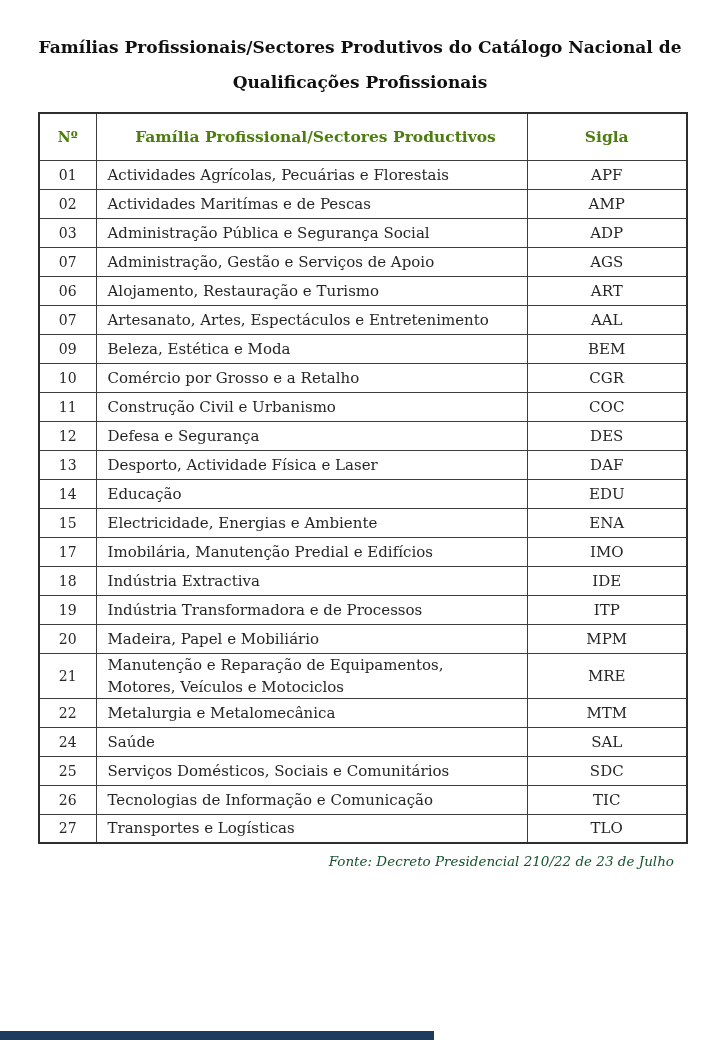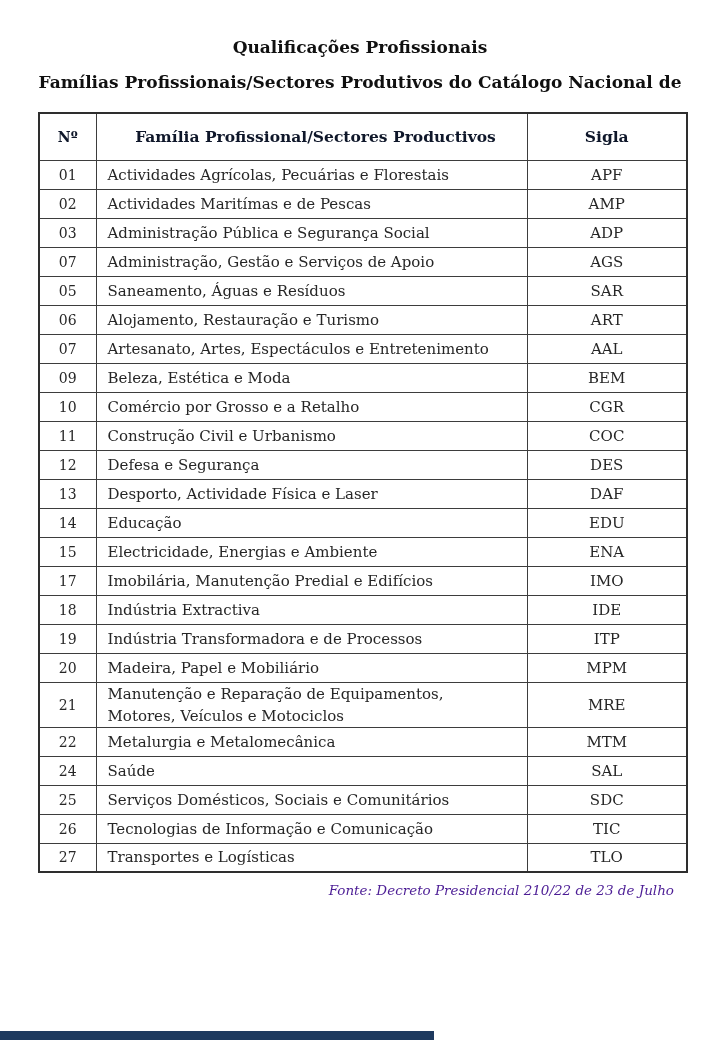--- a/index.html
+++ b/index.html
@@ -32,60 +32,60 @@
     border:1px solid var(--border-color);
   }
   table.catalog{border:2px solid #2e2e2e;}
 
   th{
     height:47px;
     font-size:15.5px;
     font-weight:bold;
     text-align:center;
     vertical-align:middle;
-    color:#0f172a;
+    color:#4d7c0f;
     background:#fff;
   }
   td{
     height:29px;
     font-size:15px;
     vertical-align:middle;
     color:#262626;
     background:#fff;
   }
   .col-num{width:57px;text-align:center;font-size:14px;}
   .col-family{width:431px;text-align:left;padding-left:11px;white-space:pre-line;line-height:22px;}
   .col-sigla{width:160px;text-align:center;}
 
   .source-note{
     margin-top:9px;
     padding-right:46px;
     text-align:right;
     font-style:italic;
     font-size:13.5px;
-    color:#4c1d95;
+    color:#14532d;
   }
 
   .bottom-bar{
     position:absolute;
     left:0;
     bottom:0;
     width:434px;
     height:9px;
     background:var(--accent-bar);
   }
 </style>
 </head>
 <body>
 
 <div class="page">
 
   <div class="title">
+    <div>Famílias Profissionais/Sectores Produtivos do Catálogo Nacional de</div>
     <div>Qualificações Profissionais</div>
-    <div>Famílias Profissionais/Sectores Produtivos do Catálogo Nacional de</div>
   </div>
 
   <table class="catalog">
     <thead>
       <tr>
         <th class="col-num">Nº</th>
         <th class="col-family" style="text-align:center;padding-left:8px;">Família Profissional/Sectores Productivos</th>
         <th class="col-sigla">Sigla</th>
       </tr>
     </thead>
@@ -104,25 +104,20 @@
           <td class="col-num">03</td>
           <td class="col-family">Administração Pública e Segurança Social</td>
           <td class="col-sigla">ADP</td>
         </tr>
         <tr>
           <td class="col-num">07</td>
           <td class="col-family">Administração, Gestão e Serviços de Apoio</td>
           <td class="col-sigla">AGS</td>
         </tr>
         <tr>
-          <td class="col-num">05</td>
-          <td class="col-family">Saneamento, Águas e Resíduos</td>
-          <td class="col-sigla">SAR</td>
-        </tr>
-        <tr>
           <td class="col-num">06</td>
           <td class="col-family">Alojamento, Restauração e Turismo</td>
           <td class="col-sigla">ART</td>
         </tr>
         <tr>
           <td class="col-num">07</td>
           <td class="col-family">Artesanato, Artes, Espectáculos e Entretenimento</td>
           <td class="col-sigla">AAL</td>
         </tr>
         <tr>

